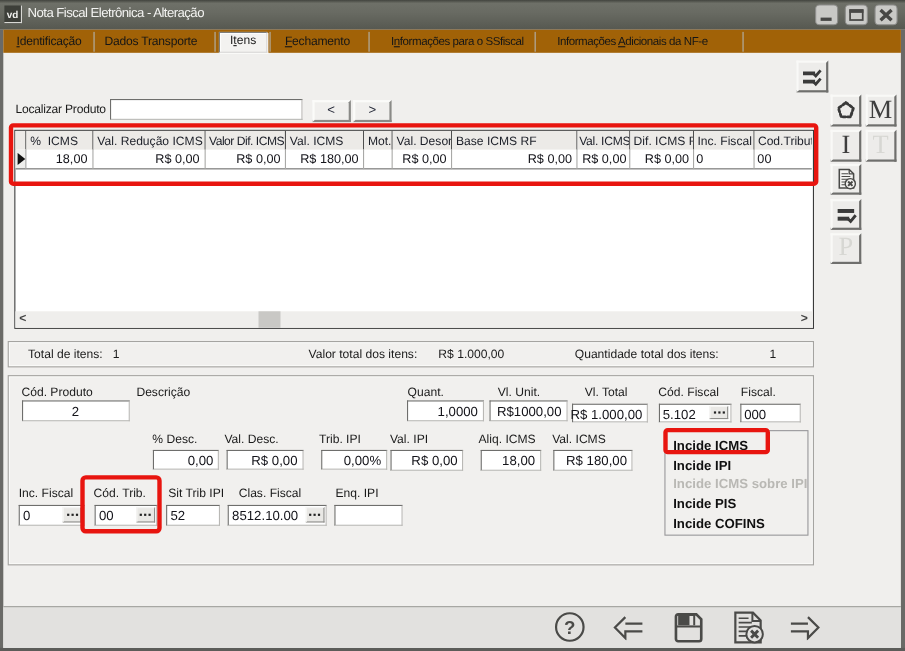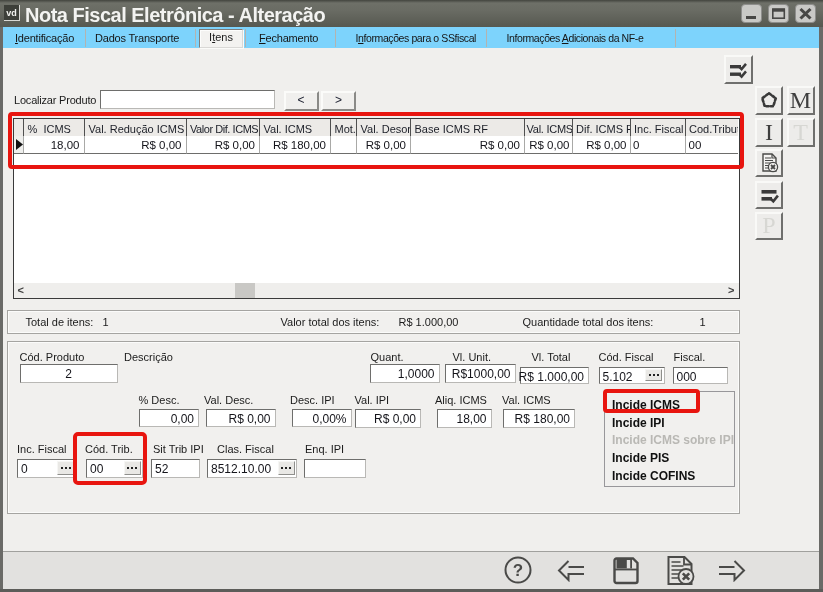--- a/index.html
+++ b/index.html
@@ -9,25 +9,25 @@
 
 #frameL{left:0;top:27px;width:3px;bottom:0;background:#6a6a67;}
 #frameR{right:0;top:27px;width:4px;bottom:0;background:#6a6a67;}
 #frameB{left:0;right:0;bottom:0;height:3px;background:#5c5c59;}
 
 #titlebar{left:0;top:0;width:823px;height:27px;
   background:linear-gradient(180deg,#42443e 0,#6e7068 3px,#696b63 40%,#565850 100%);}
 #vdicon{left:4px;top:5px;width:16px;height:16px;background:#3d3f39;
   border-right:1px solid #d8d8d4;border-bottom:1px solid #d8d8d4;
   color:#f2f2ef;font-size:9px;font-weight:bold;text-align:center;line-height:16px;}
-#title{left:25px;top:4px;font-size:20px;letter-spacing:-0.5px;color:#f3f3f1;font-weight:bold;}
+#title{left:25px;top:4px;font-size:12px;letter-spacing:-0.5px;color:#f3f3f1;}
 .wbtn{top:4px;width:21px;height:19px;background:#c9c9c6;border-radius:4px;
   border:1px solid #8e8e8c;}
 
-#tabs{left:3px;top:27px;width:816px;height:21px;background:#7dd3fc;}
+#tabs{left:3px;top:27px;width:816px;height:21px;background:#a16207;}
 .tab{top:5px;font-size:11px;letter-spacing:-0.2px;color:#161616;}
 .tsep{top:2px;width:1px;height:18px;background:#b4b3af;}
 #itensbox{left:196px;top:1.5px;width:44px;height:19px;border:1.5px solid;
   border-color:#7d7d7b #d9d8d6 #d9d8d6 #7d7d7b;box-shadow:1px 1px 0 #fbfbf9,inset 1px 1px 0 #fdfdfc;
   background:#f3f2f0;text-align:center;font-size:11px;padding-top:1px;}
 
 .lbl{font-size:11px;color:#1b1b1b;white-space:nowrap;}
 .inp{background:#fff;border:1.5px solid #6e6e6c;border-bottom-color:#b9b8b5;
   border-right-color:#b9b8b5;font-size:12px;color:#14141a;white-space:nowrap;}
 .inp .tx{position:absolute;left:3px;top:2px;}
@@ -238,21 +238,21 @@
     </div>
 
   <span class="abs lbl" style="left:131px;top:52px;">% Desc.</span>
   <div class="abs inp" style="left:131.5px;top:67px;width:60px;height:18.5px;">
       <span class="txr">0,00</span>
     </div>
   <span class="abs lbl" style="left:196.5px;top:52px;">Val. Desc.</span>
   <div class="abs inp" style="left:198px;top:67px;width:70px;height:18.5px;">
       <span class="txr">R$ 0,00</span>
     </div>
-  <span class="abs lbl" style="left:282.5px;top:52px;">Desc. IPI</span>
+  <span class="abs lbl" style="left:282.5px;top:52px;">Trib. IPI</span>
   <div class="abs inp" style="left:284px;top:67px;width:60px;height:18.5px;">
       <span class="txr">0,00%</span>
     </div>
   <span class="abs lbl" style="left:347px;top:52px;">Val. IPI</span>
   <div class="abs inp" style="left:347.5px;top:67.5px;width:66px;height:18.5px;">
       <span class="txr">R$ 0,00</span>
     </div>
   <span class="abs lbl" style="left:427.5px;top:52px;">Aliq. ICMS</span>
   <div class="abs inp" style="left:429px;top:67.5px;width:55px;height:18.5px;">
       <span class="txr">18,00</span>

